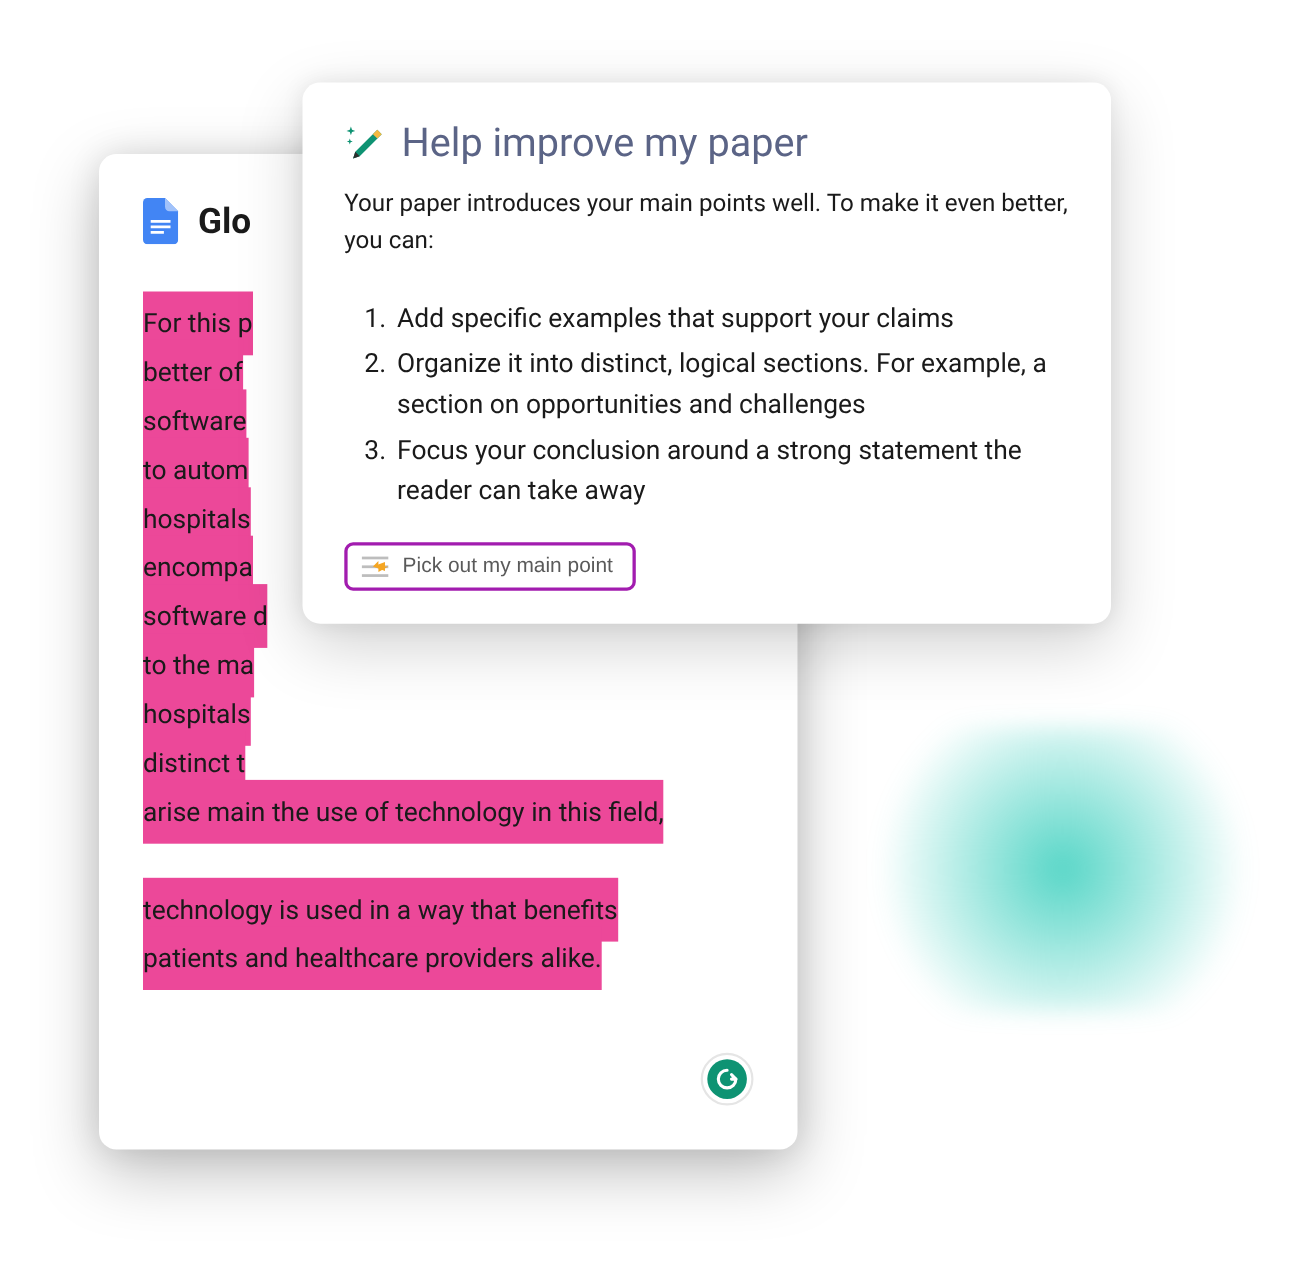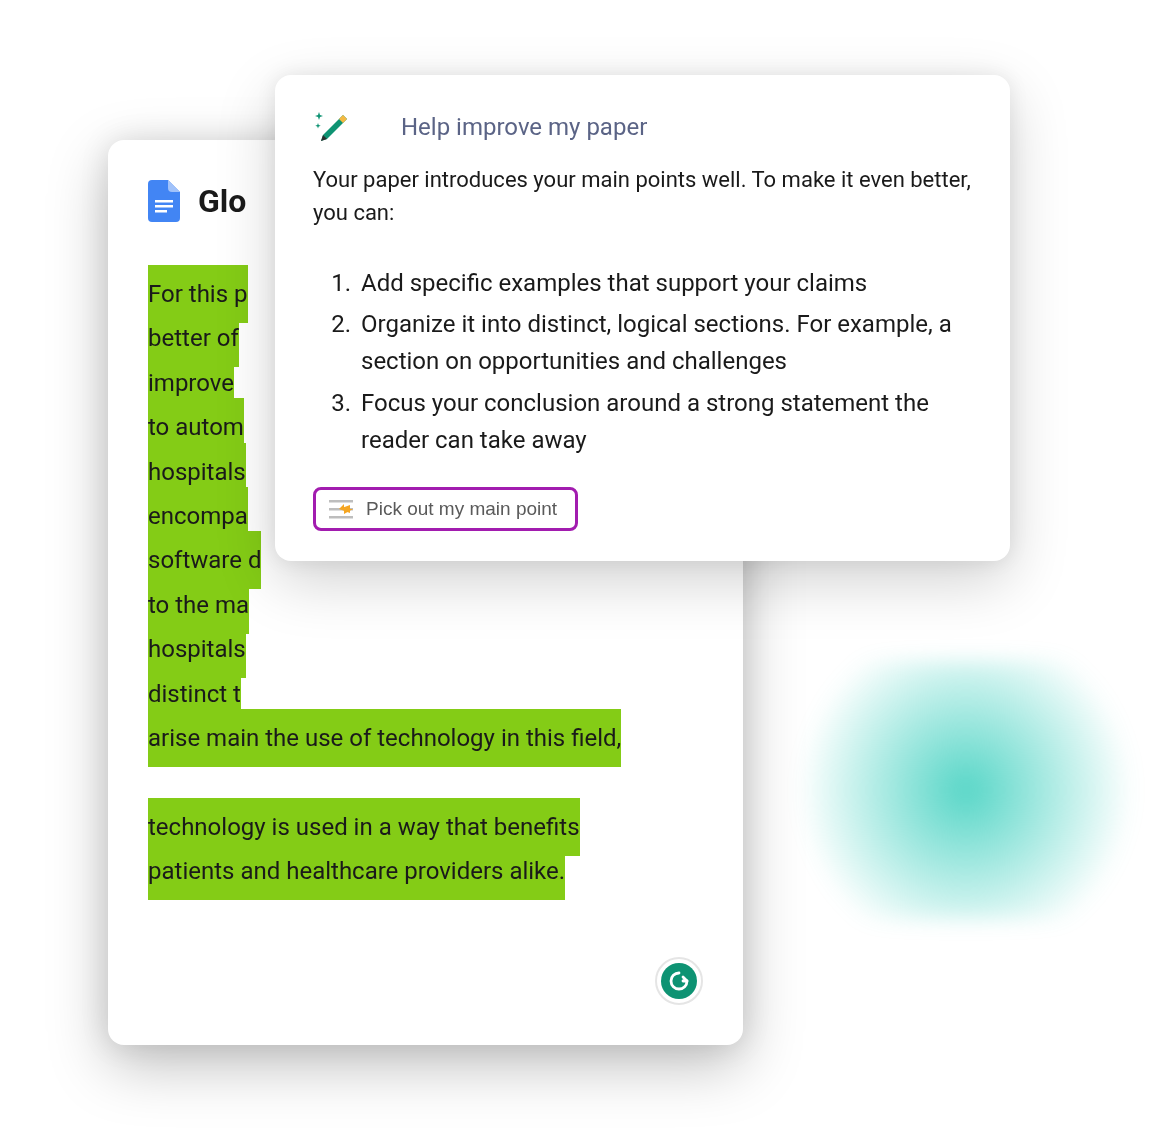--- a/index.html
+++ b/index.html
@@ -9,21 +9,21 @@
     }
     body {
       font-family: -apple-system, BlinkMacSystemFont, "Segoe UI", Roboto, Helvetica, Arial, sans-serif;
       width: 1176px;
       height: 1147px;
       position: relative;
       background: transparent;
     }
     .document-card {
       position: absolute;
-      left: 108px;
+      left: 90px;
       top: 140px;
       width: 635px;
       height: 905px;
       background: #ffffff;
       border-radius: 16px;
       box-shadow: 0 20px 60px rgba(0,0,0,0.25), 0 0 30px rgba(0,0,0,0.1);
       padding: 40px;
       overflow: hidden;
     }
     .doc-header {
@@ -41,21 +41,21 @@
       font-size: 32px;
       font-weight: 700;
       color: #1a1a1a;
     }
     .doc-body {
       font-size: 24px;
       line-height: 1.85;
       color: #1a1a1a;
     }
     .doc-body .highlight {
-      background: #84cc16;
+      background: #ec4899;
       padding: 15px 0;
     }
     .grammarly-badge {
       position: absolute;
       bottom: 40px;
       right: 40px;
       width: 48px;
       height: 48px;
       border-radius: 50%;
       background: #ffffff;
@@ -98,24 +98,23 @@
       align-items: center;
       gap: 16px;
       margin-bottom: 18px;
     }
     .sparkle-pencil {
       width: 36px;
       height: 36px;
       flex-shrink: 0;
     }
     .panel-title {
-      font-size: 24px;
+      font-size: 36px;
       font-weight: 400;
       color: #5b6486;
-      margin-left: 36px;
     }
     .panel-intro {
       font-size: 22px;
       line-height: 1.5;
       color: #1a1a1a;
       margin-bottom: 36px;
     }
     .panel-list {
       padding-left: 44px;
       margin-bottom: 28px;
@@ -157,21 +156,21 @@
       <path d="M20 0 L32 12 H24 A4 4 0 0 1 20 8 Z" fill="#A1C2FA"></path>
       <rect x="7" y="20" width="18" height="2.5" fill="#fff"></rect>
       <rect x="7" y="25" width="18" height="2.5" fill="#fff"></rect>
       <rect x="7" y="30" width="12" height="2.5" fill="#fff"></rect>
     </svg>
     <div class="doc-title">Glo</div>
   </div>
   <div class="doc-body">
     <span class="highlight">For this p</span><br>
     <span class="highlight">better of </span><br>
-    <span class="highlight">improve </span><br>
+    <span class="highlight">software </span><br>
     <span class="highlight">to autom</span><br>
     <span class="highlight">hospitals</span><br>
     <span class="highlight">encompa</span><br>
     <span class="highlight">software d</span><br>
     <span class="highlight">to the ma</span><br>
     <span class="highlight">hospitals</span><br>
     <span class="highlight">distinct t</span><br>
     <span class="highlight">arise main the use of technology in this field,</span><br>
     <br>
     <span class="highlight">technology is used in a way that benefits</span><br>

